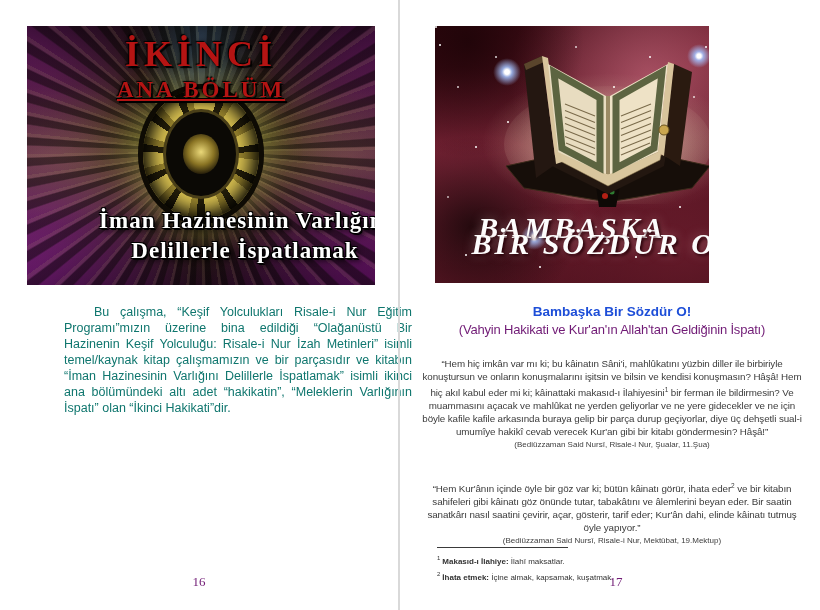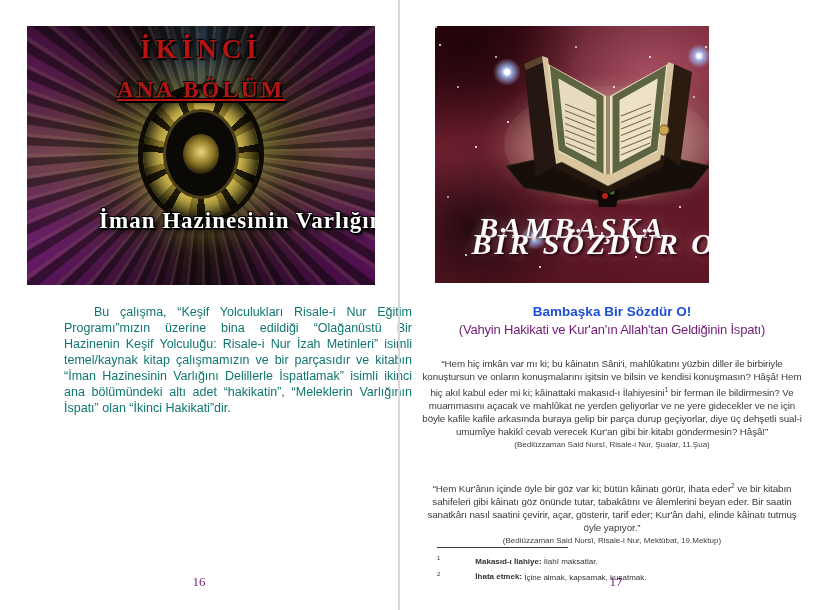--- a/index.html
+++ b/index.html
@@ -29,21 +29,21 @@
     border:5px solid #0e0b04;
     box-shadow:0 0 30px 8px rgba(210,200,110,.32), inset 0 0 18px 6px #000;}
   .detector::before{content:"";position:absolute;inset:20px;border-radius:50%;
     background:#0b0905;border:3px solid #4a3f18;}
   .detector::after{content:"";position:absolute;left:50%;top:50%;transform:translate(-50%,-50%);
     width:36px;height:40px;border-radius:50%;
     background:radial-gradient(circle at 50% 45%, #ead879 0%, #8a7424 45%, #171106 82%);}
   .cover-title{position:absolute;width:100%;text-align:center;
     font-family:"Liberation Serif",serif;font-weight:bold;color:#b51413;line-height:1;
     text-shadow:2px 2px 1px #000,-1px -1px 1px #000,0 0 7px rgba(0,0,0,.85);}
-  .ct1{top:10px;font-size:27px;letter-spacing:5px;}
+  .ct1{top:10px;font-size:36px;letter-spacing:5px;}
   .ct2{top:52px;font-size:23px;letter-spacing:3px;text-decoration:underline;}
   .cover-caption{position:absolute;width:100%;text-align:center;
     font-family:"Liberation Serif",serif;font-weight:bold;color:#ffffff;line-height:1;
     font-size:23px;letter-spacing:1px;
     text-shadow:1.5px 1.5px 0 #000,-1px -1px 0 #000,1px -1px 0 #000,-1px 1px 0 #000,3px 3px 5px #000;margin-left:44px;}
   .cc1{top:183px;}
   .cc2{top:213px;}
 
   
   .cover-right{left:435px;top:26px;width:274px;height:257px;
@@ -85,37 +85,38 @@
   .section-heading{top:304px;font-size:13.5px;font-weight:bold;color:#1d4ed8;}
   .section-subheading{top:322px;font-size:13px;letter-spacing:-0.2px;color:#701a75;}
   .quote{font-size:9.8px;line-height:13px;letter-spacing:-0.1px;margin:0;}
   .quote sup{font-size:6.5px;}
   .qb1{top:357px;}
   .qb2{top:479px;}
   .cite{font-size:8px;margin-top:2px;color:#3d3d3d;}
   .fn-rule{position:absolute;left:437px;top:547px;width:131px;height:0;border-top:1px solid #3a3a3a;}
   .fnotes{position:absolute;left:437px;top:552px;font-size:8px;line-height:13px;text-align:left;color:#333;}
   .fnotes sup{font-size:6px;margin-right:2px;}
-  .fn-term{font-weight:bold;margin-left:33px;}
+  .fn-term{font-weight:bold;}
   .pagenum{position:absolute;top:574px;font-family:"Liberation Serif",serif;font-size:13px;color:#701a75;text-align:center;}
   .pn-left{left:0;width:398px;}
   .pn-right{left:400px;width:432px;}
 </style>
 </head>
 <body>
 
 <div class="canvas">
 
   <div>
     <div class="cover cover-left">
       <div class="streaks"></div>
       <div class="detector"></div>
       <div class="cover-title ct1">İKİNCİ</div>
       <div class="cover-title ct2">ANA BÖLÜM</div>
       <div class="cover-caption cc1">İman Hazinesinin Varlığını</div>
+      <div class="cover-caption cc2">Delillerle İspatlamak</div>
     </div>
 
     <div class="lead">Bu çalışma, “Keşif Yolculukları Risale-i Nur Eğitim Programı”mızın üzerine bina edildiği “Olağanüstü Bir Hazinenin Keşif Yolculuğu: Risale-i Nur İzah Metinleri” isimli temel/kaynak kitap çalışmamızın ve bir parçasıdır ve kitabın “İman Hazinesinin Varlığını Delillerle İspatlamak” isimli ikinci ana bölümündeki altı adet “hakikatin”, “Meleklerin Varlığının İspatı” olan “İkinci Hakikati”dir.</div>
 
     <div class="pagenum pn-left">16</div>
   </div>
 
   <div class="page-divider"></div>
 
   <div>

